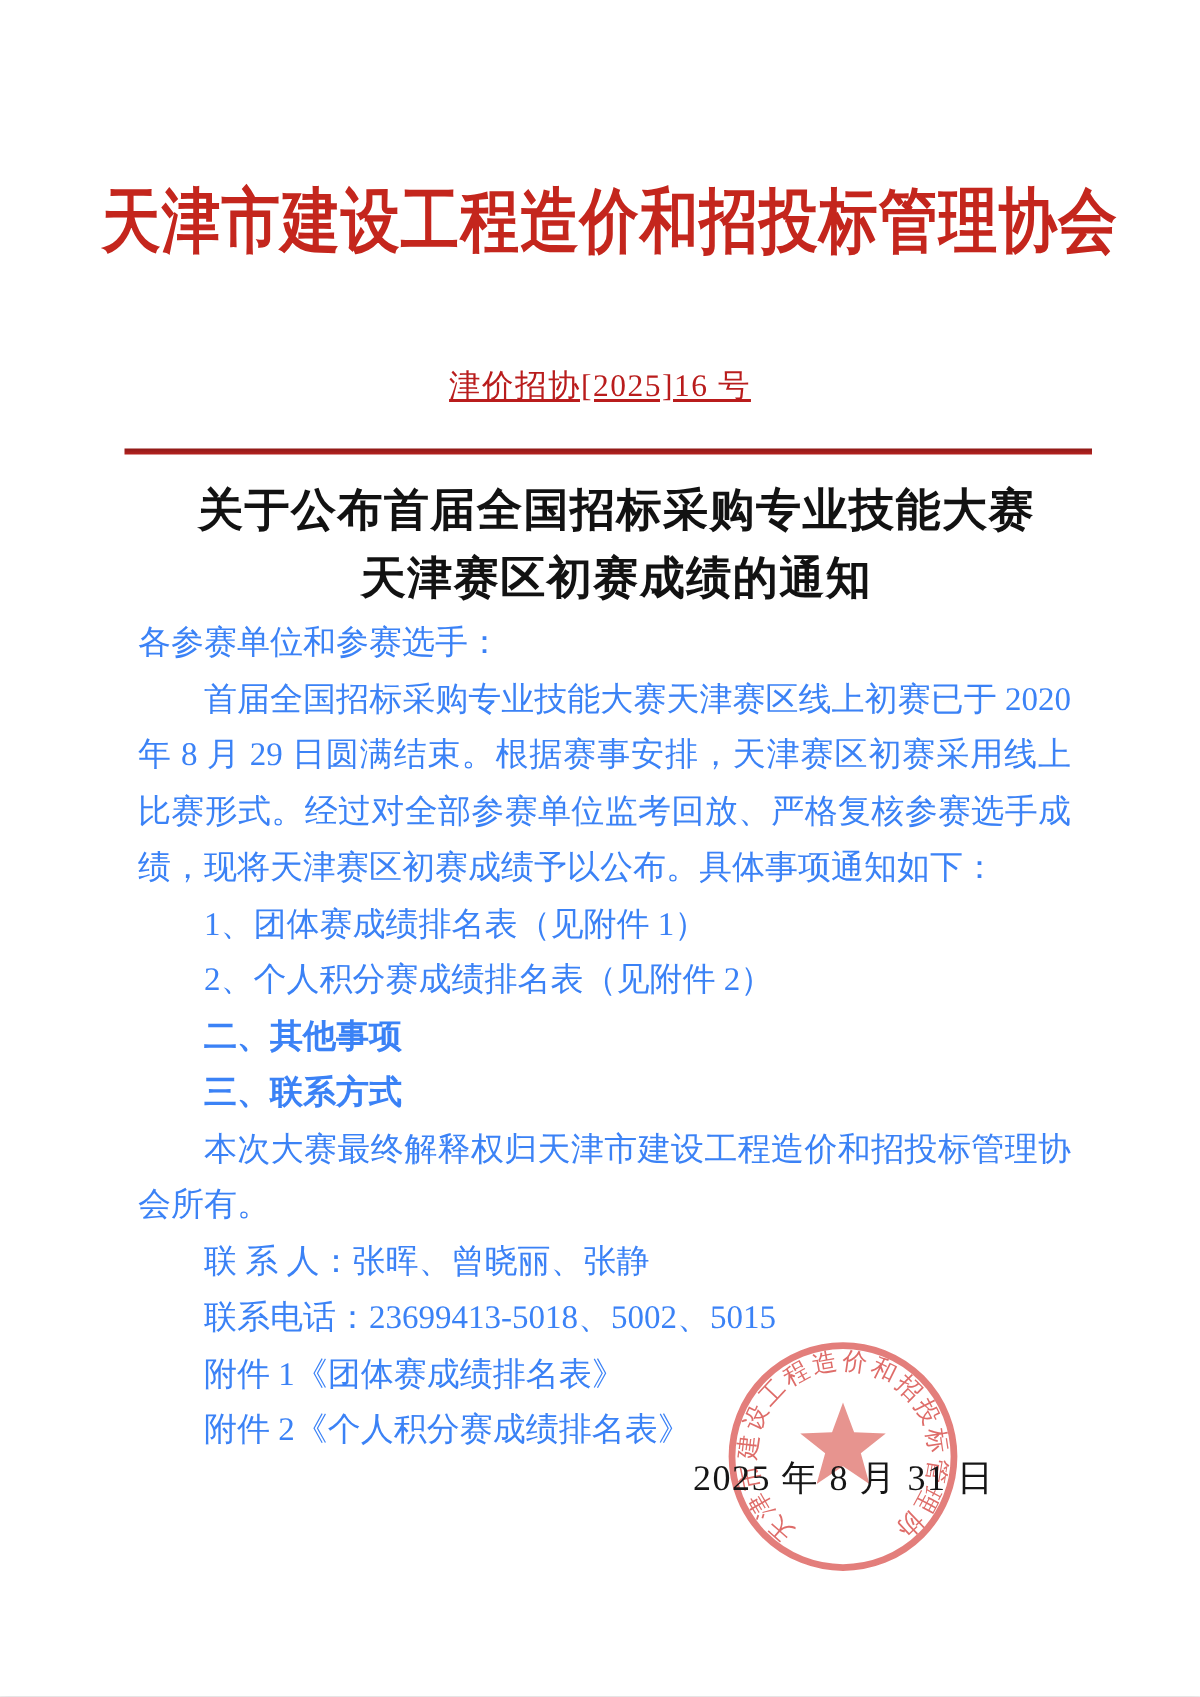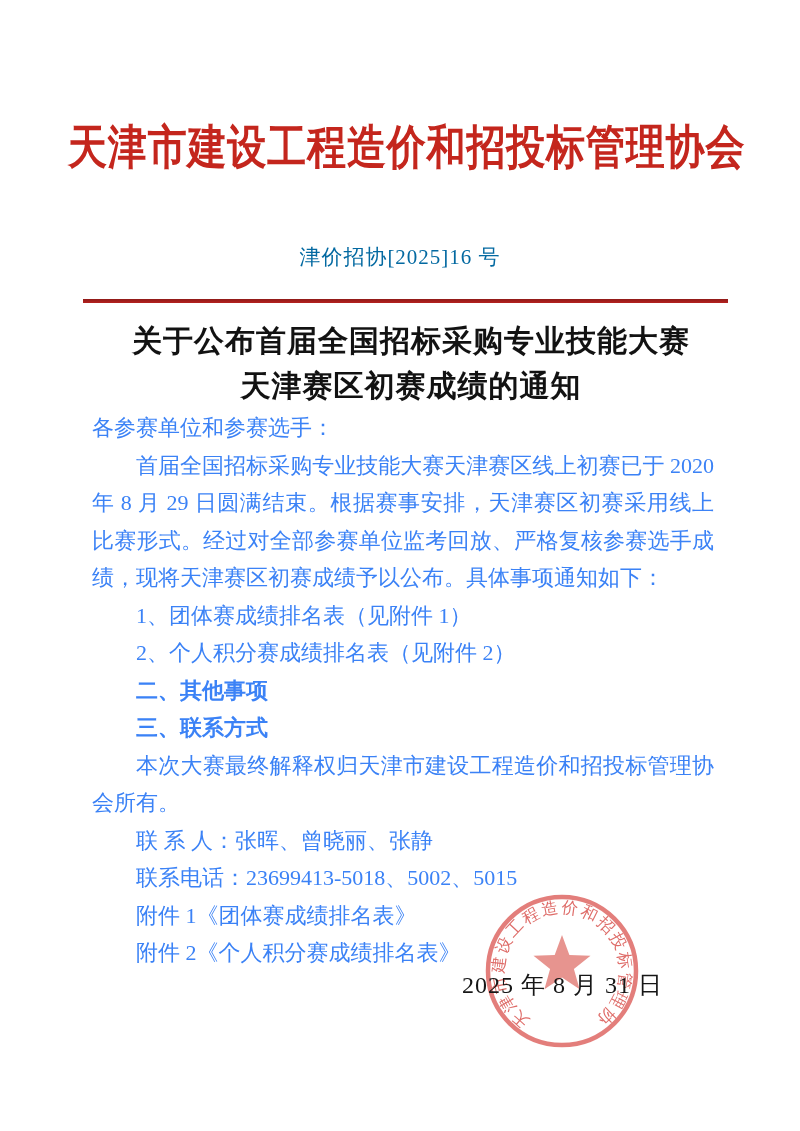--- a/index.html
+++ b/index.html
@@ -8,21 +8,21 @@
     font-family:"Liberation Serif","DejaVu Serif",serif;color:#1c1c1c;overflow:hidden;
     box-shadow:0 0 6px rgba(0,0,0,.25);
   }
   .org-name{
     position:absolute;top:116px;left:0;width:800px;text-align:center;
     font-size:47px;font-weight:bold;color:#c4261d;white-space:nowrap;
     transform:scaleX(0.83);transform-origin:400px center;letter-spacing:1px;
   }
   .doc-number{
     position:absolute;top:243px;left:0;width:800px;text-align:center;
-    font-size:21px;color:#0369a1;letter-spacing:1px;
+    font-size:21px;color:#b91c1c;letter-spacing:1px;text-decoration:underline;
   }
   .red-rule{
     position:absolute;top:299px;left:83px;width:645px;height:4px;
     background:linear-gradient(#8f1a18,#b5221f);
   }
   .doc-title{
     position:absolute;top:318px;left:0;width:800px;text-align:center;
     font-size:30px;font-weight:bold;line-height:45px;color:#121212;letter-spacing:1px;margin-left:11px;
   }
   .body-text{

